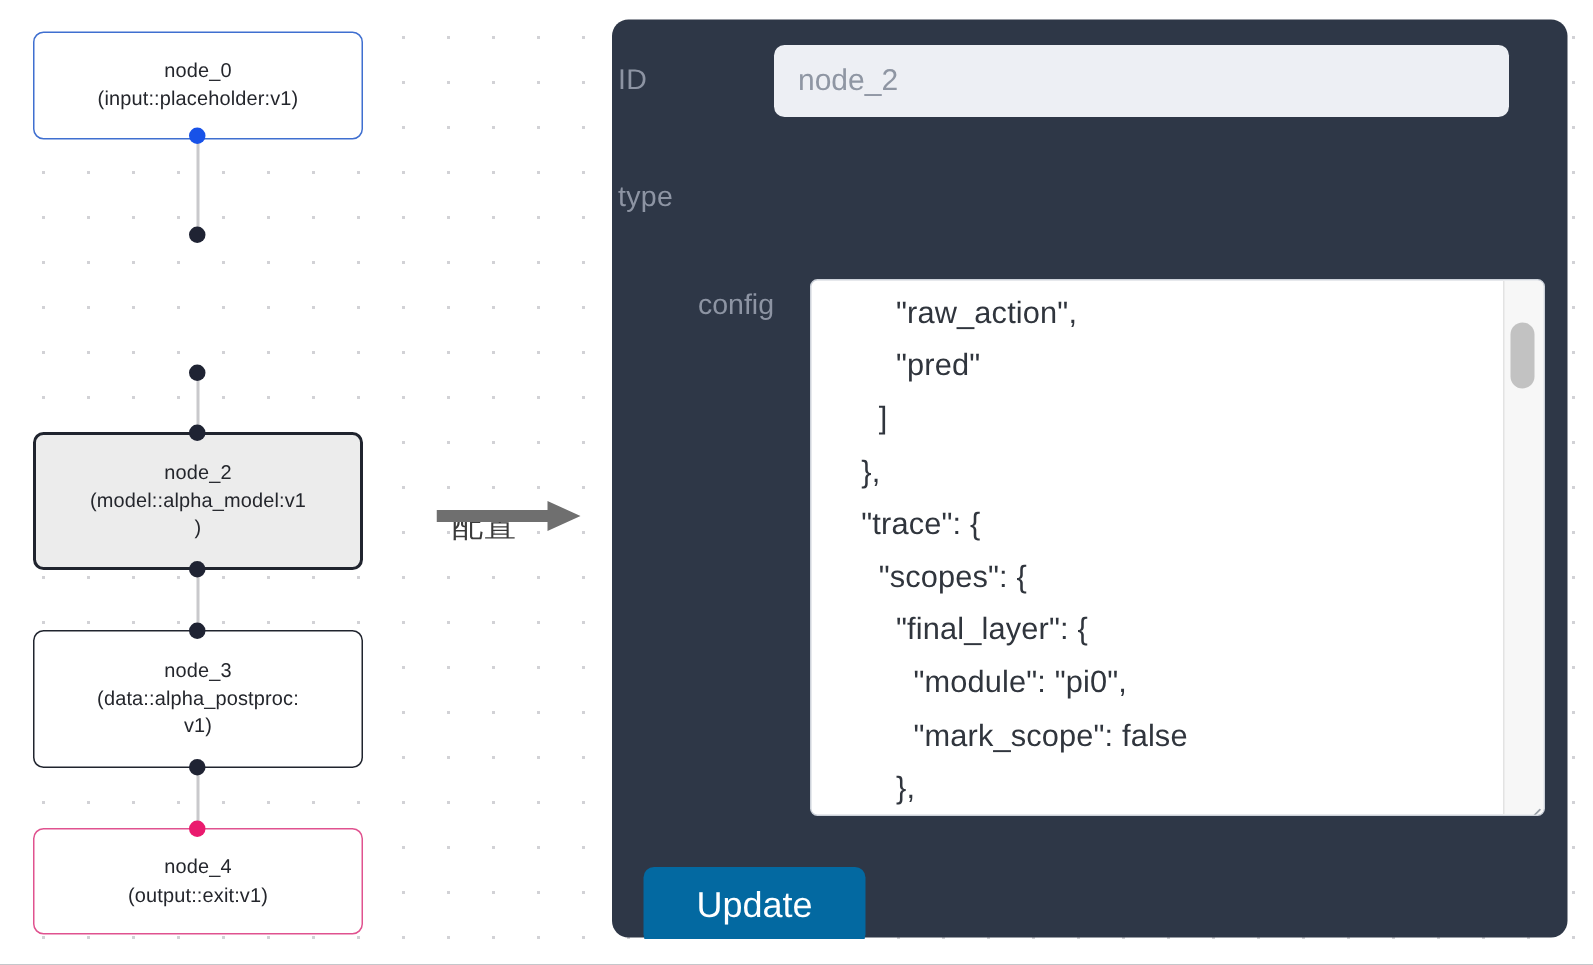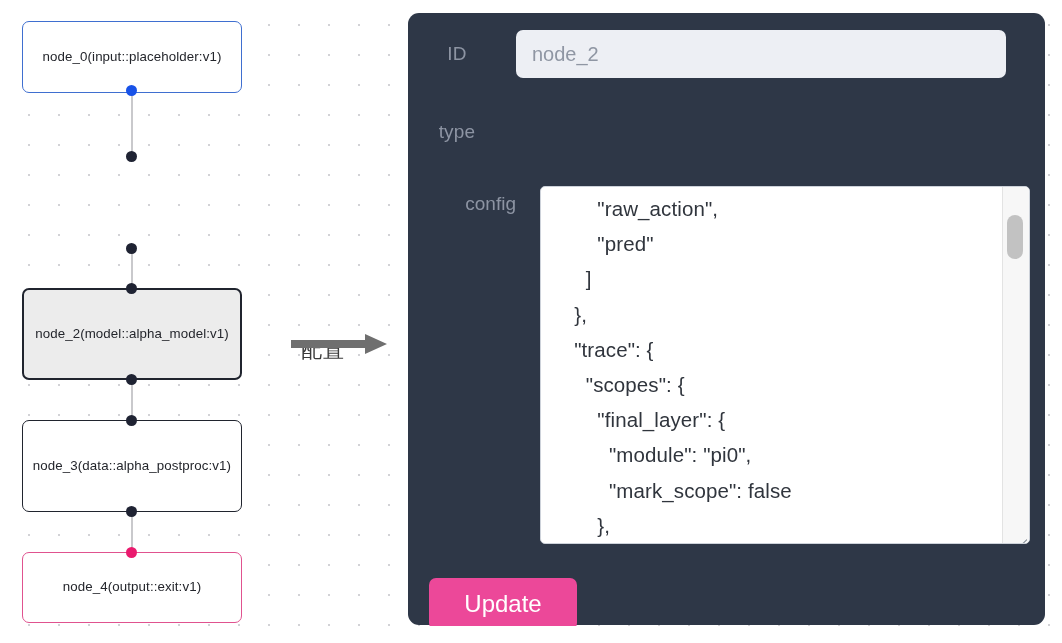--- a/index.html
+++ b/index.html
@@ -20,21 +20,21 @@
     background-position:14px 10px;
   }
 
   
   .node{
     position:absolute;
     box-sizing:border-box;
     border-radius:7px;
     background:#ffffff;
     border:1.6px solid #20242e;
-    display:flex;
+    display:flex;flex-direction:column;
     align-items:center;justify-content:center;
     text-align:center;
     color:#24262c;
     font-size:13.3px;
     line-height:1.42;
     letter-spacing:.1px;
     padding:4px 9px;
     z-index:3;
   }
   .node .nline{display:block;white-space:pre-wrap;word-break:break-all;}
@@ -78,21 +78,21 @@
     z-index:8;
     overflow:hidden;
   }
   .field-row{
     position:absolute;
     display:flex;align-items:center;
   }
   .field-label{
     color:#8d94a3;
     font-size:19px;
-    text-align:center;
+    text-align:left;
     letter-spacing:.2px;
     width:104px;
     padding-right:14px;
     box-sizing:border-box;
     flex:0 0 auto;
   }
   .field-input{
     box-sizing:border-box;
     background:#edeff4;
     border:none;border-radius:7px;
@@ -146,21 +146,21 @@
     z-index:12;
   }
   .resize-grip span{
     position:absolute;right:0;background:#9aa0a8;height:1.4px;
     transform:rotate(-45deg);transform-origin:100% 50%;
   }
   .update-btn{
     position:absolute;
     left:429px;top:578px;
     width:148px;height:52px;
-    background:#ec4899;
+    background:#0369a1;
     border:none;border-radius:7px;
     color:#ffffff;
     font-size:24px;
     font-family:"Liberation Sans","DejaVu Sans",sans-serif;
     text-align:center;
     line-height:44px;
     z-index:11;
     padding:0;
     cursor:pointer;
   }

